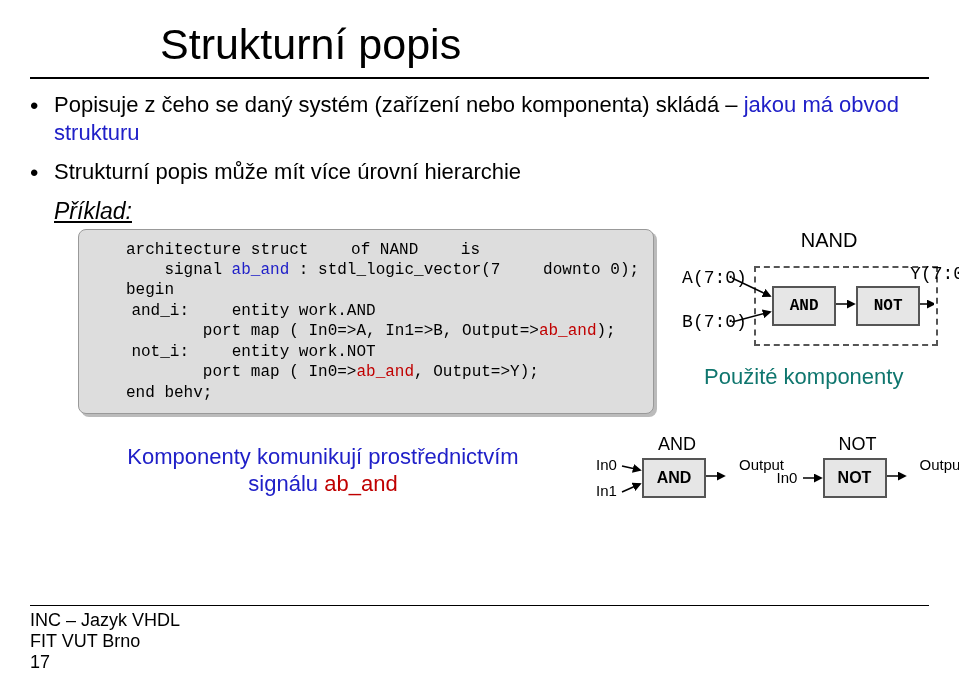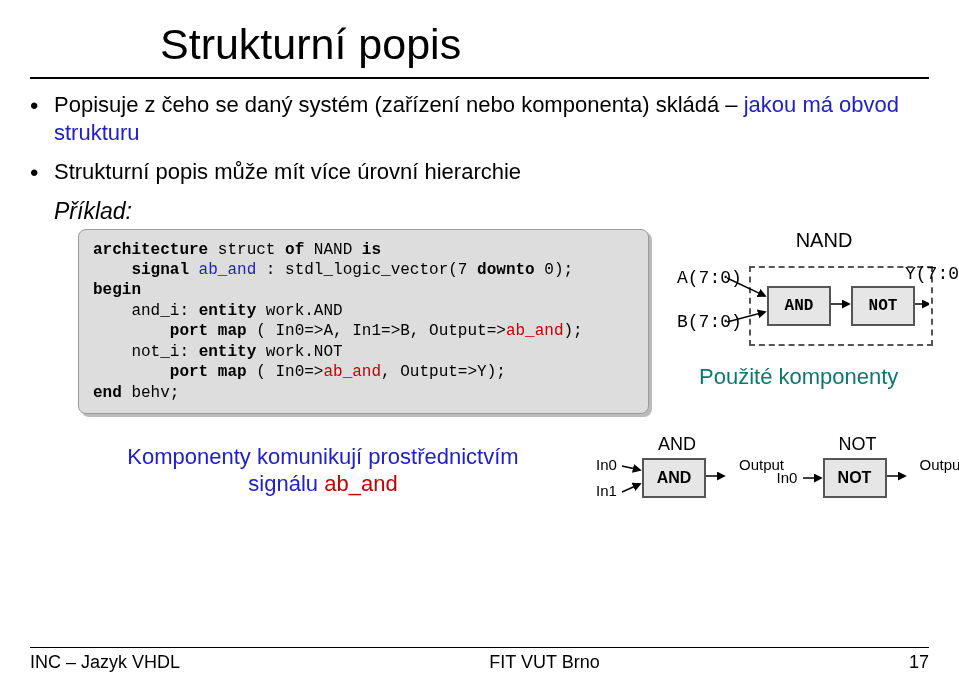--- a/index.html
+++ b/index.html
@@ -68,39 +68,40 @@
     position: absolute;
     left: 0;
     top: 0;
   }
   .example-label {
     font-size: 23px;
     font-style: italic;
     margin-left: 24px;
     margin-bottom: 4px;
     margin-top: 8px;
+    text-decoration: underline;
   }
   .mid-row {
     display: flex;
     align-items: flex-start;
   }
   .code-box {
     margin-left: 48px;
     width: 550px;
     background: #ddd;
     border: 1px solid #999;
     border-radius: 8px;
     padding: 10px 14px;
     font-family: "Courier New", monospace;
     font-size: 16px;
     line-height: 1.28;
     white-space: pre;
     box-shadow: 3px 3px 0 #bbb;
   }
-  .code-box .kw { font-weight: bold; }
+  .code-box .kw { font-weight: normal; margin-left: 33px; }
   .code-box .bl { color: #2020c8; }
   .code-box .rd { color: #c00000; }
   .diagram-area {
     flex: 1;
     padding-left: 20px;
   }
   .nand-title {
     text-align: center;
     font-size: 20px;
     margin-left: 50px;
@@ -188,20 +189,21 @@
   }
   .footer-rule {
     border: none;
     border-top: 1px solid #000;
     margin: 0 0 4px 0;
   }
   .footer-row {
     display: flex;
     justify-content: space-between;
     font-size: 18px;
+    flex-direction: column;
   }
 </style>
 </head>
 <body>
 
 <div class="slide">
 
   <div class="title">Strukturní popis</div>
   <hr class="rule">
 

